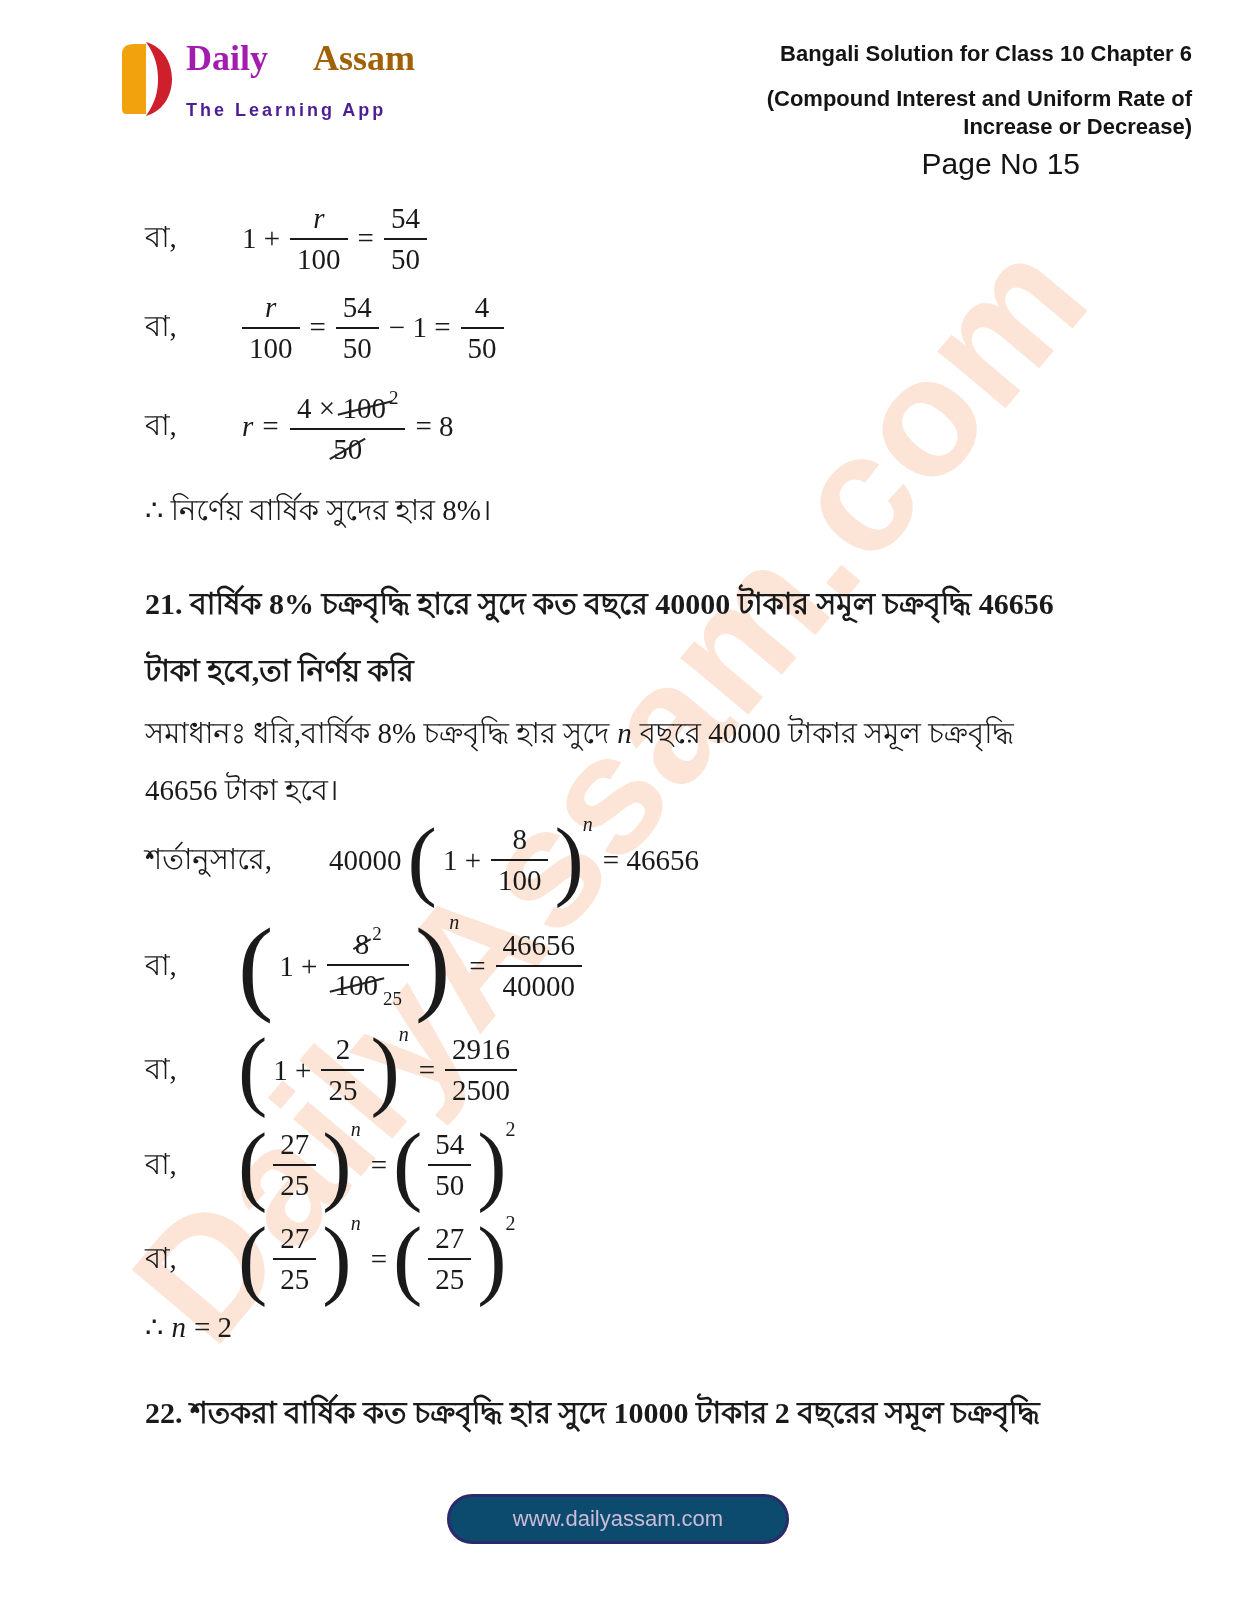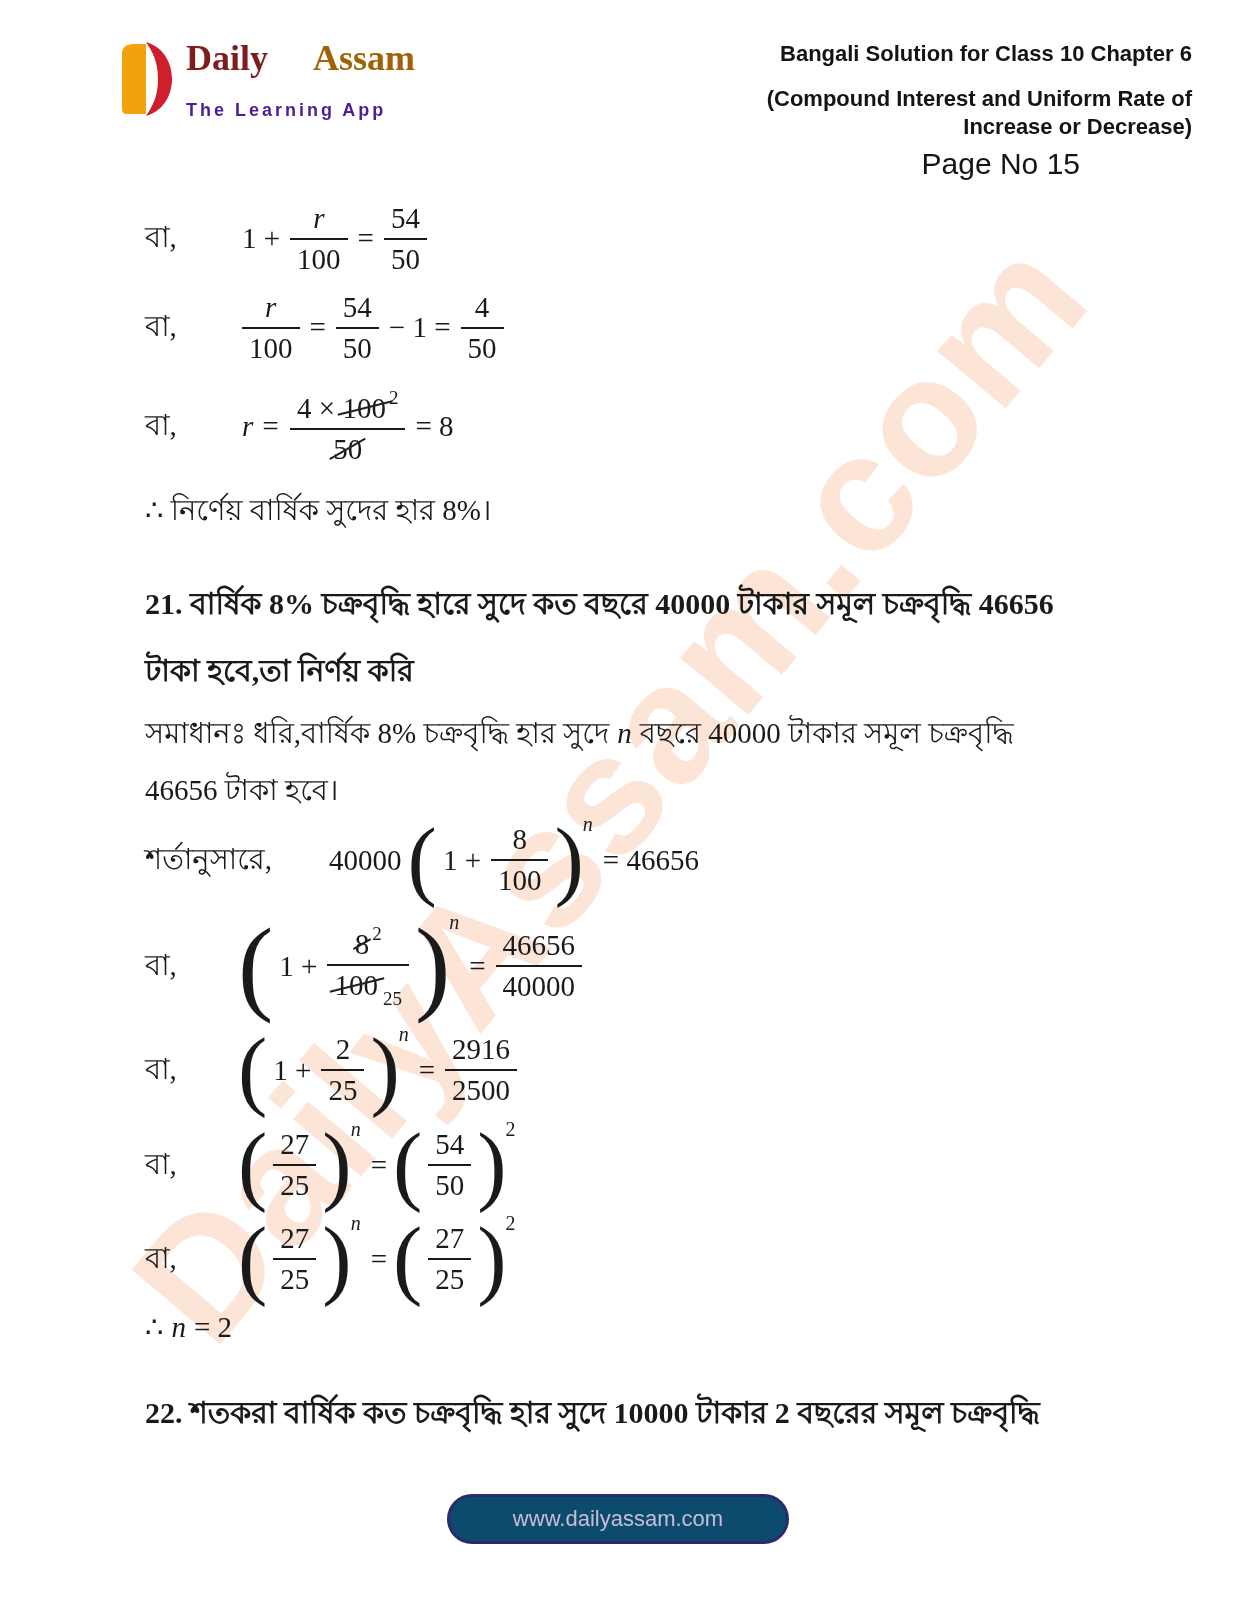--- a/index.html
+++ b/index.html
@@ -25,21 +25,21 @@
 
   
   .page-header {
     position:relative; z-index:2;
     display:flex; justify-content:space-between; align-items:flex-start;
     padding:40px 44px 0 116px;
   }
   .logo { display:flex; align-items:flex-start; gap:8px; }
   .logo-text { display:flex; flex-direction:column; }
   .logo-word { font-family:"Liberation Serif", serif; font-weight:bold; font-size:36px; line-height:1; }
-  .logo-word .w1 { color:#7f1d1d; }
+  .logo-word .w1 { color:#a21caf; }
   .logo-word .w2 { color:#a16207;margin-left:45px; }
   .logo-tagline {
     font-family:"Liberation Sans", sans-serif; font-weight:bold;
     color:#4c1d95; font-size:18px; letter-spacing:3px; margin-top:24px;
   }
   .header-right {
     text-align:right; font-family:"Liberation Sans", sans-serif;
     font-weight:600; font-size:22px; color:#141414; line-height:1.3;
   }
   .hr-line1 { margin-bottom:16px; }

